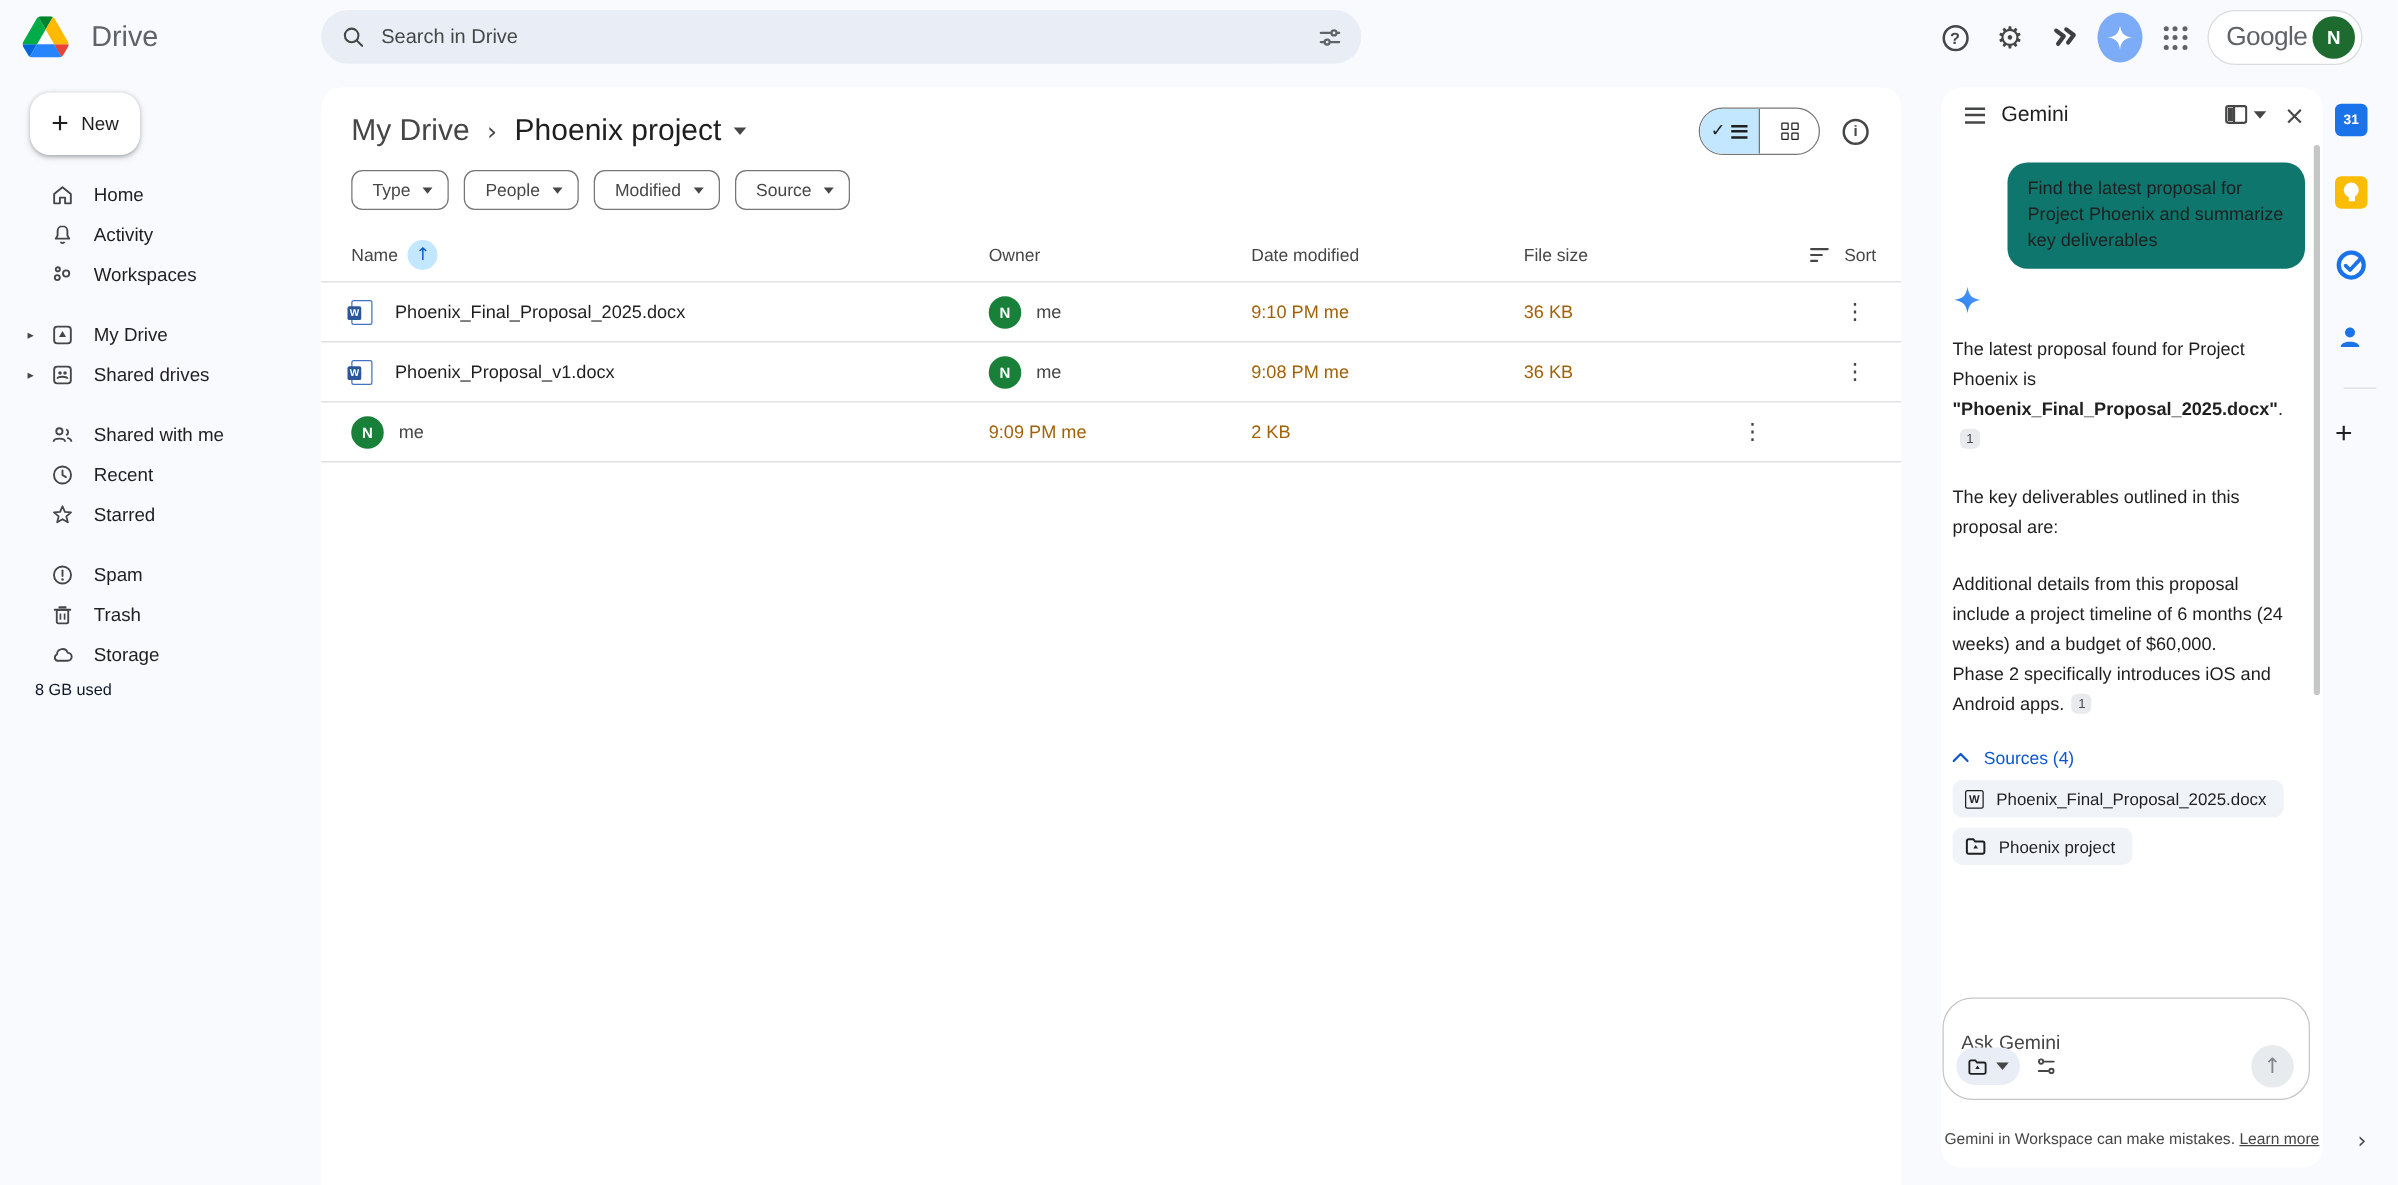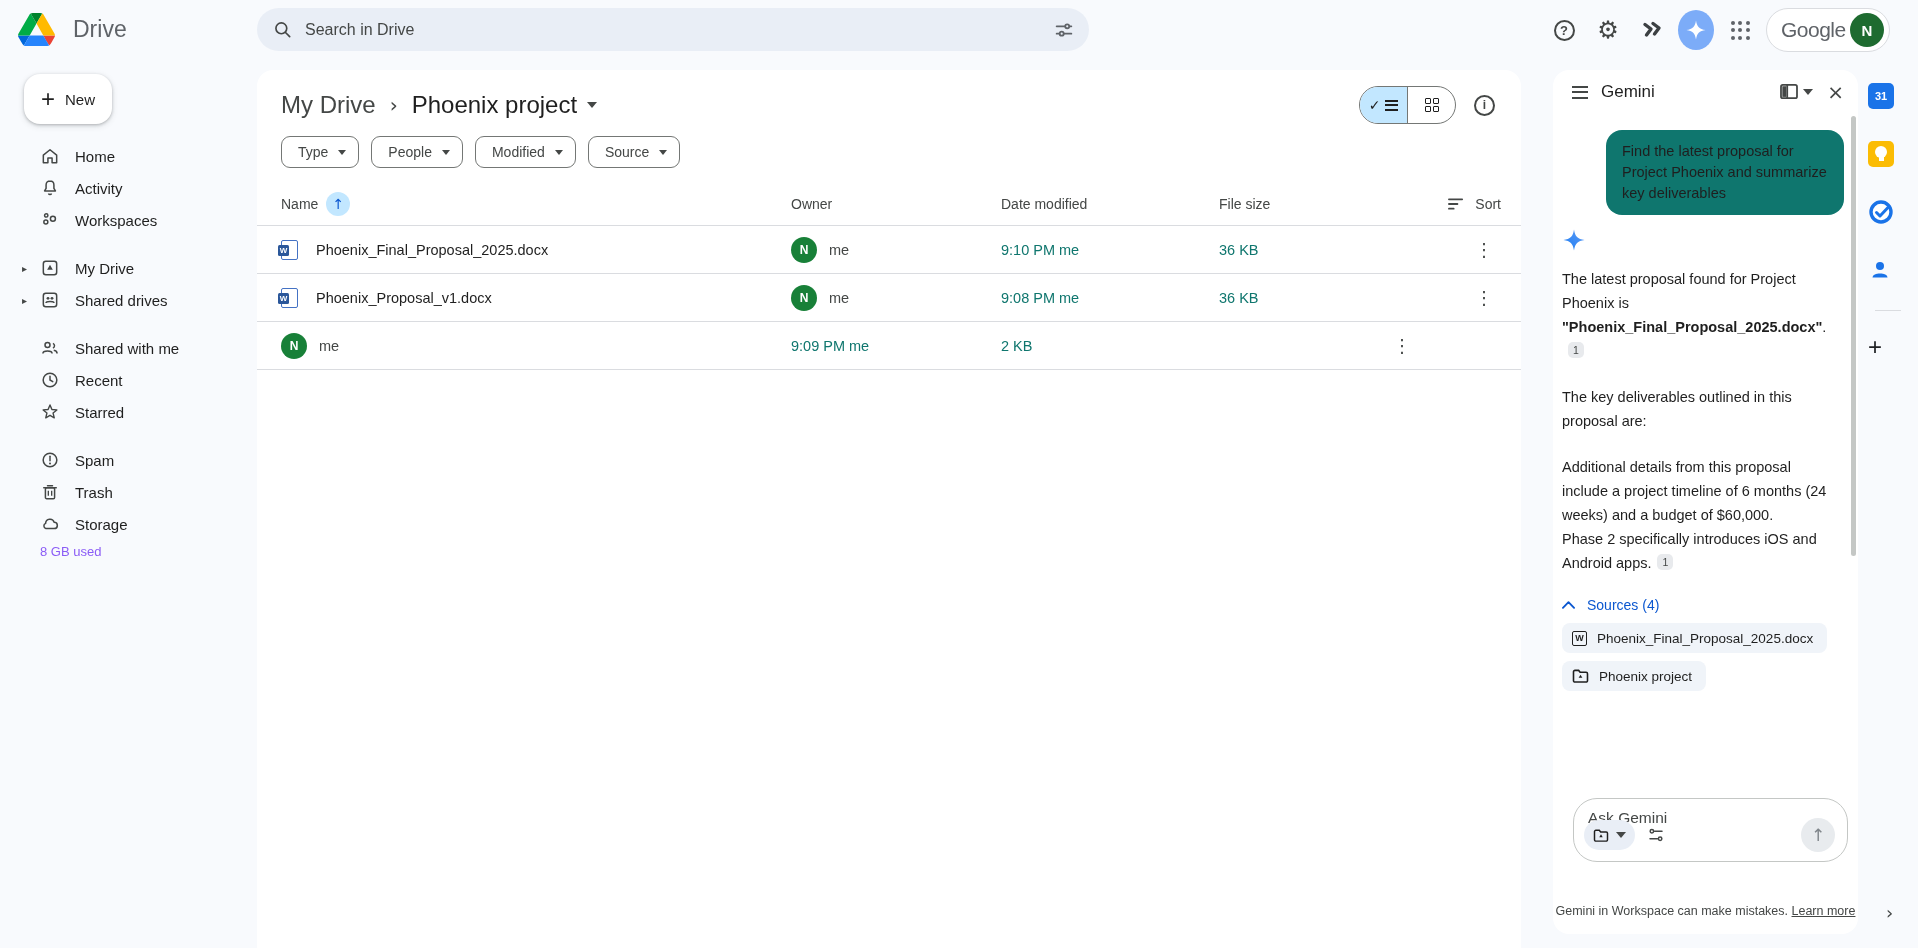--- a/index.html
+++ b/index.html
@@ -30,21 +30,21 @@
 
   
   .new-btn { left:24px; top:74px; width:88px; height:50px; background:#fff; border-radius:16px; box-shadow:0 1px 3px rgba(60,64,67,.3), 0 2px 6px rgba(60,64,67,.15); justify-content:center; gap:10px; cursor:pointer; }
   .new-plus { font-size:24px; font-weight:400; color:#1f1f1f; line-height:1; }
   .new-label { font-size:15px; font-weight:500; }
   .nav { left:0; top:140px; width:257px; }
   .nav-item { height:32px; display:flex; align-items:center; padding-left:40px; gap:15px; font-size:15px; color:#1f1f1f; cursor:pointer; position:relative; border-radius:0 16px 16px 0; }
   .nav-item svg { flex:0 0 auto; }
   .nav-gap { height:16px; }
   .expander { position:absolute; left:22px; font-size:10px; color:#444746; font-family:"DejaVu Sans",sans-serif; }
-  .storage-used { padding-left:40px; font-size:13px; color:#8b5cf6; margin-top:4px; }
+  .storage-used { padding-left:28px; font-size:13px; color:#0f172a; margin-top:4px; }
 
   
   .main-card { left:257px; top:70px; width:1264px; height:878px; background:#fff; border-radius:16px 16px 0 0; }
   .crumb-row { position:absolute; left:0; top:14px; width:100%; padding:0 26px 0 24px; height:42px; justify-content:space-between; }
   .crumbs { gap:14px; font-size:24px; color:#444746; }
   .crumb-root { cursor:pointer; }
   .crumb-sep { font-family:"DejaVu Sans",sans-serif; font-size:20px; color:#444746; }
   .crumb-cur { color:#1f1f1f; cursor:pointer; gap:10px; }
   .caret-down { width:0; height:0; border-left:5px solid transparent; border-right:5px solid transparent; border-top:6px solid #444746; display:inline-block; }
   .crumb-tools { gap:18px; }
@@ -62,21 +62,21 @@
   .chip .caret-down { border-top-width:5px; border-left-width:4.5px; border-right-width:4.5px; }
 
   .table { position:absolute; left:0; top:112px; width:100%; }
   .trow { display:grid; grid-template-columns:510px 210px 218px 200px 1fr; align-items:center; height:48px; padding:0 20px 0 24px; border-bottom:1px solid #dadce0; }
   .thead { height:44px; font-size:14px; font-weight:500; color:#444746; }
   .th-name { display:flex; align-items:center; gap:8px; cursor:pointer; }
   .sort-up-badge { width:24px; height:24px; border-radius:50%; background:#c2e7ff; display:flex; align-items:center; justify-content:center; color:#0b57d0; font-size:14px; font-family:"DejaVu Sans",sans-serif; }
   .th-sort { display:flex; align-items:center; justify-content:flex-end; gap:10px; cursor:pointer; }
   .fname { display:flex; align-items:center; gap:18px; font-size:14.5px; font-weight:500; cursor:default; }
   .owner-cell { display:flex; align-items:center; gap:12px; font-size:14.5px; color:#444746; }
-  .cell-gray { font-size:14.5px; color:#0f766e; }
+  .cell-gray { font-size:14.5px; color:#a16207; }
   .kebab { justify-self:end; font-family:"DejaVu Sans",sans-serif; font-size:18px; color:#444746; cursor:pointer; padding:4px 8px; border-radius:50%; }
   .docx-icon { position:relative; width:17px; height:20px; background:#fff; border:1.6px solid #4472c4; border-radius:2px; }
   .docx-icon b { position:absolute; left:-4px; top:4.5px; width:11px; height:11px; background:#2b579a; color:#fff; font-size:8px; font-weight:700; display:flex; align-items:center; justify-content:center; border-radius:1.5px; }
   .pdf-icon { width:19px; height:20px; background:#ea4335; border-radius:3px; color:#fff; font-size:6.5px; font-weight:700; display:flex; align-items:center; justify-content:center; letter-spacing:.2px; }
 
   
   .gemini-card { left:1553px; top:70px; width:305px; height:864px; background:#fff; border-radius:16px; }
   .gp-header { position:absolute; top:0; left:0; width:100%; height:44px; padding:0 14px 0 10px; justify-content:space-between; }
   .hamburger { width:34px; height:34px; display:flex; flex-direction:column; align-items:center; justify-content:center; gap:3.5px; cursor:pointer; }
   .hamburger i { width:16px; height:2px; background:#444746; display:block; }
@@ -89,21 +89,21 @@
   .spark { margin:14px 0 0 10px; }
   .ans { margin:12px 12px 0 9px; font-size:14.5px; line-height:24px; color:#1f1f1f; }
   .ans.mt { margin-top:22px; }
   .cite { display:inline-flex; align-items:center; justify-content:center; width:16px; height:16px; border-radius:5px; background:#e8eaed; color:#444746; font-size:10.5px; margin-left:6px; vertical-align:2px; cursor:pointer; }
   .blts { margin:16px 12px 0 26px; }
   .blts li { font-size:14.5px; line-height:24px; margin-bottom:6px; }
   .src-head { margin:22px 0 0 9px; gap:12px; color:#0b57d0; font-size:14px; font-weight:500; cursor:pointer; }
   .src-chips { margin:10px 0 0 9px; display:flex; flex-direction:column; align-items:flex-start; gap:8px; }
   .src-chip { height:30px; background:#f0f4f9; border-radius:8px; padding:0 14px 0 10px; display:flex; align-items:center; gap:10px; font-size:13.5px; color:#1f1f1f; cursor:pointer; }
   .wbadge { width:15px; height:15px; border:1.6px solid #1f1f1f; border-radius:2px; font-size:9px; font-weight:700; display:flex; align-items:center; justify-content:center; color:#1f1f1f; }
-  .gp-input { position:absolute; left:20px; right:10px; top:728px; height:64px; border:1px solid #c4c7c5; border-radius:24px; padding:10px 14px; }
+  .gp-input { position:absolute; left:1px; right:10px; top:728px; height:82px; border:1px solid #c4c7c5; border-radius:24px; padding:27px 14px; }
   .gp-input input { width:100%; border:none; outline:none; font-size:15.5px; color:#1f1f1f; background:transparent; font-family:"Liberation Sans",sans-serif; }
   .gp-input input::placeholder { color:#444746; opacity:1; }
   .gpi-row { position:absolute; left:10px; right:12px; bottom:9px; justify-content:space-between; }
   .folder-chip { height:30px; background:#e9eef6; border-radius:15px; padding:0 9px; gap:7px; cursor:pointer; }
   .send-btn { width:34px; height:34px; border-radius:50%; background:#e8ebee; display:flex; align-items:center; justify-content:center; color:#80868b; font-family:"DejaVu Sans",sans-serif; font-size:17px; cursor:pointer; }
   .gp-footer { position:absolute; bottom:16px; left:0; width:100%; text-align:center; font-size:12.5px; color:#444746; }
   .gp-footer a { color:#444746; text-decoration:underline; cursor:pointer; }
   .gp-thumb { position:absolute; right:2px; top:46px; width:5px; height:440px; background:#c4c7c5; border-radius:3px; cursor:pointer; }
 
   

